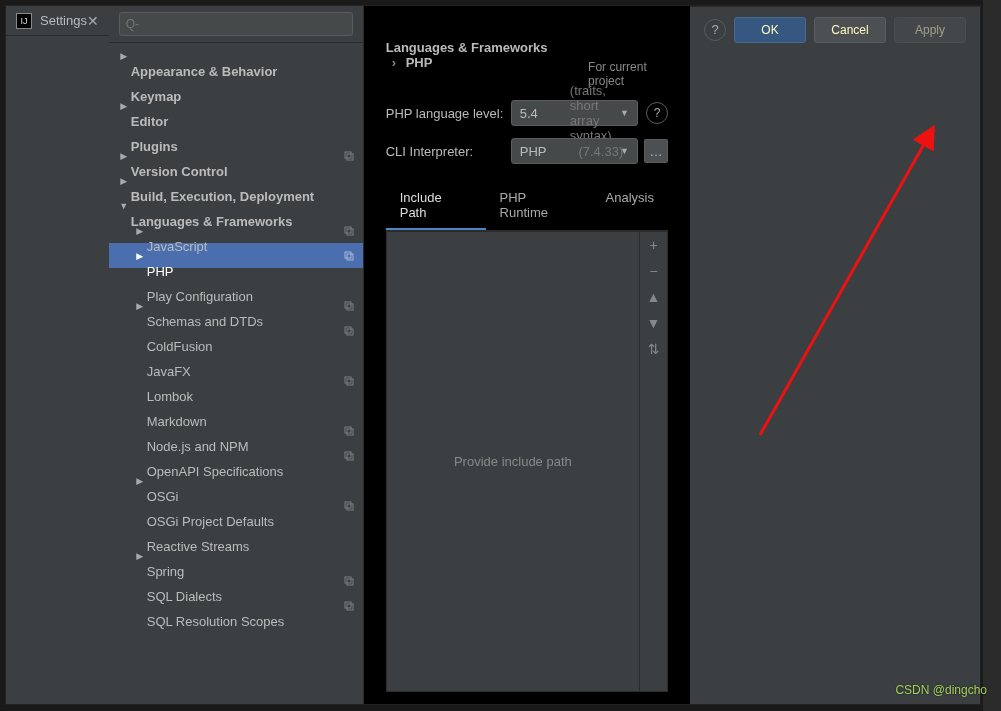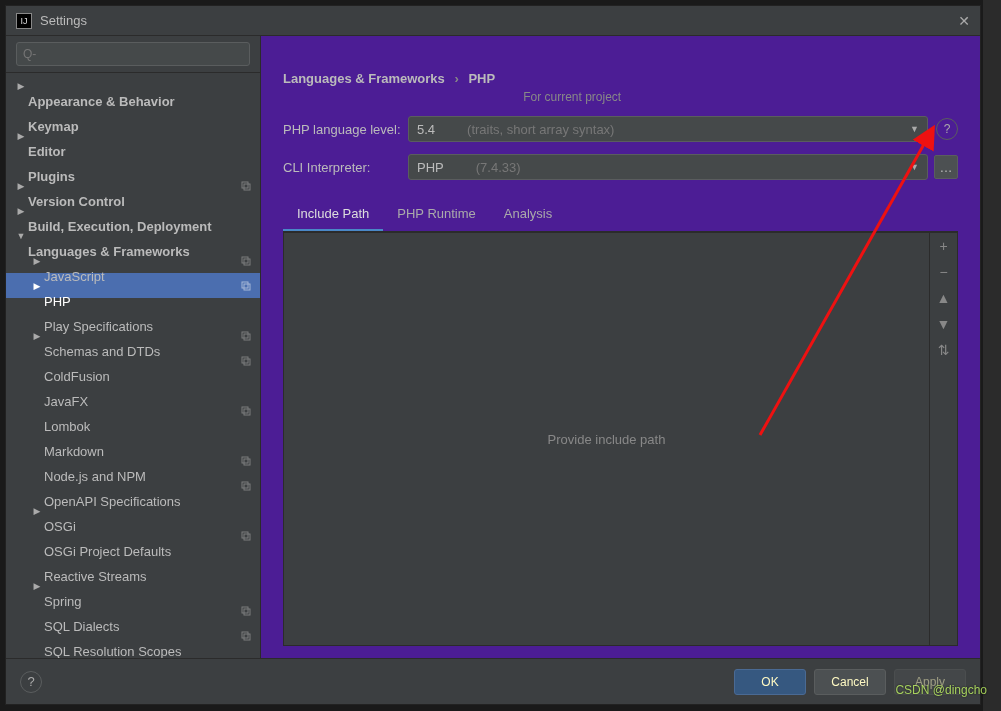--- a/index.html
+++ b/index.html
@@ -1,17 +1,17 @@
 <!DOCTYPE html>
 <html><head>
 <meta charset="utf-8">
 <style>
 * { box-sizing: border-box; margin: 0; padding: 0; }
 body { font-family: "Segoe UI", Arial, sans-serif; font-size: 13px; background: #1a1a1a; overflow: hidden; width: 1001px; height: 711px; color: #bbb; position: relative; }
-.window { width: 976px; height: 700px; background: #3c3f41; display: flex; flex-direction: column; border: 1px solid #222; position: absolute; top: 5px; left: 5px; }
+.window { width: 976px; height: 700px; background: #3c3f41; display: flex; flex-direction: row; border: 1px solid #222; position: absolute; top: 5px; left: 5px; }
 .titlebar { height: 30px; display: flex; align-items: center; padding: 0 10px; color: #bbb; border-bottom: 1px solid #2b2b2b; }
 .titlebar .app-icon { width: 16px; height: 16px; background: #000; border: 1px solid #888; margin-right: 8px; font-size:9px; color:#ddd; display:flex;align-items:center;justify-content:center; }
 .titlebar .title { flex: 1; }
 .titlebar .close { color: #aaa; cursor: pointer; font-size: 14px; }
 .body { flex: 1; display: flex; min-height: 0; }
 .sidebar { width: 255px; background: #3c3f41; border-right: 1px solid #2b2b2b; display: flex; flex-direction: column; }
 .search { padding: 6px 10px; border-bottom: 1px solid #2b2b2b; }
 .search-input { width: 100%; height: 24px; background: #45494a; border: 1px solid #5a5d5e; border-radius: 3px; color: #aaa; padding: 0 6px; font-size: 12px; }
 .tree { flex: 1; overflow-y: auto; position: relative; }
 .tree::-webkit-scrollbar { width: 6px; }
@@ -20,21 +20,21 @@
 .tree-item.lvl0 { padding-left: 22px; }
 .tree-item.lvl1 { padding-left: 38px; }
 .tree-item.selected { background: #4b6eaf; color: #fff; }
 .tree-item .arrow { width: 14px; display: inline-block; text-align: center; font-size: 9px; color: #aaa; margin-left: -14px; }
 .tree-item.selected .arrow { color: #fff; }
 .tree-item.bold .label { font-weight: 600; }
 .tree-item .label { flex: 1; overflow: hidden; text-overflow: ellipsis; margin-top: 32px; }
 .tree-item .copy-icon { width: 12px; height: 12px; opacity: .5; }
 .copy-icon svg { width: 12px; height: 12px; fill: #aaa; }
 .tree-item.selected .copy-icon svg { fill: #fff; }
-.main { flex: 1; display: flex; flex-direction: column; padding: 0; background: #4c1d95; }
+.main { flex: 1; display: flex; flex-direction: column; padding: 0; background: #000000; }
 .main-header { padding: 16px 22px 12px 22px; display: flex; align-items: center; }
 .breadcrumb { font-weight: 600; color: #bbb; }
 .breadcrumb .sep { color: #888; margin: 0 6px; }
 .header-hint { margin-left: 24px; color: #888; font-size: 12px; display:flex; align-items:center; gap:4px;margin-top:38px;}
 .form-area { padding: 0 22px 6px 22px; }
 .form-row { display: flex; align-items: center; margin-bottom: 12px; }
 .form-label { width: 125px; color: #bbb; }
 .dropdown { flex: 1; height: 26px; background: #45494a; border: 1px solid #5a5d5e; border-radius: 3px; display: flex; align-items: center; padding: 0 8px; color: #bbb; position: relative; cursor: pointer; gap: 28px; }
 .dropdown .chev { position: absolute; right: 8px; font-size: 9px; color: #aaa; }
 .dropdown .hint { color: #777; margin-left: 4px; }
@@ -118,21 +118,21 @@
           <div class="tree-item lvl1 selected">
             <span class="arrow">▶</span>
             <span class="label">PHP</span>
             <span class="copy-icon"><svg viewBox="0 0 12 12">
                 <rect x="2" y="2" width="6" height="6" fill="none" stroke="currentColor"></rect>
                 <rect x="4" y="4" width="6" height="6" fill="none" stroke="currentColor"></rect>
               </svg></span>
           </div>
           <div class="tree-item lvl1">
             <span class="arrow"></span>
-            <span class="label">Play Specifications</span>
+            <span class="label">Play Configuration</span>
           </div>
           <div class="tree-item lvl1">
             <span class="arrow">▶</span>
             <span class="label">Schemas and DTDs</span>
             <span class="copy-icon"><svg viewBox="0 0 12 12">
                 <rect x="2" y="2" width="6" height="6" fill="none" stroke="currentColor"></rect>
                 <rect x="4" y="4" width="6" height="6" fill="none" stroke="currentColor"></rect>
               </svg></span>
           </div>
           <div class="tree-item lvl1">

